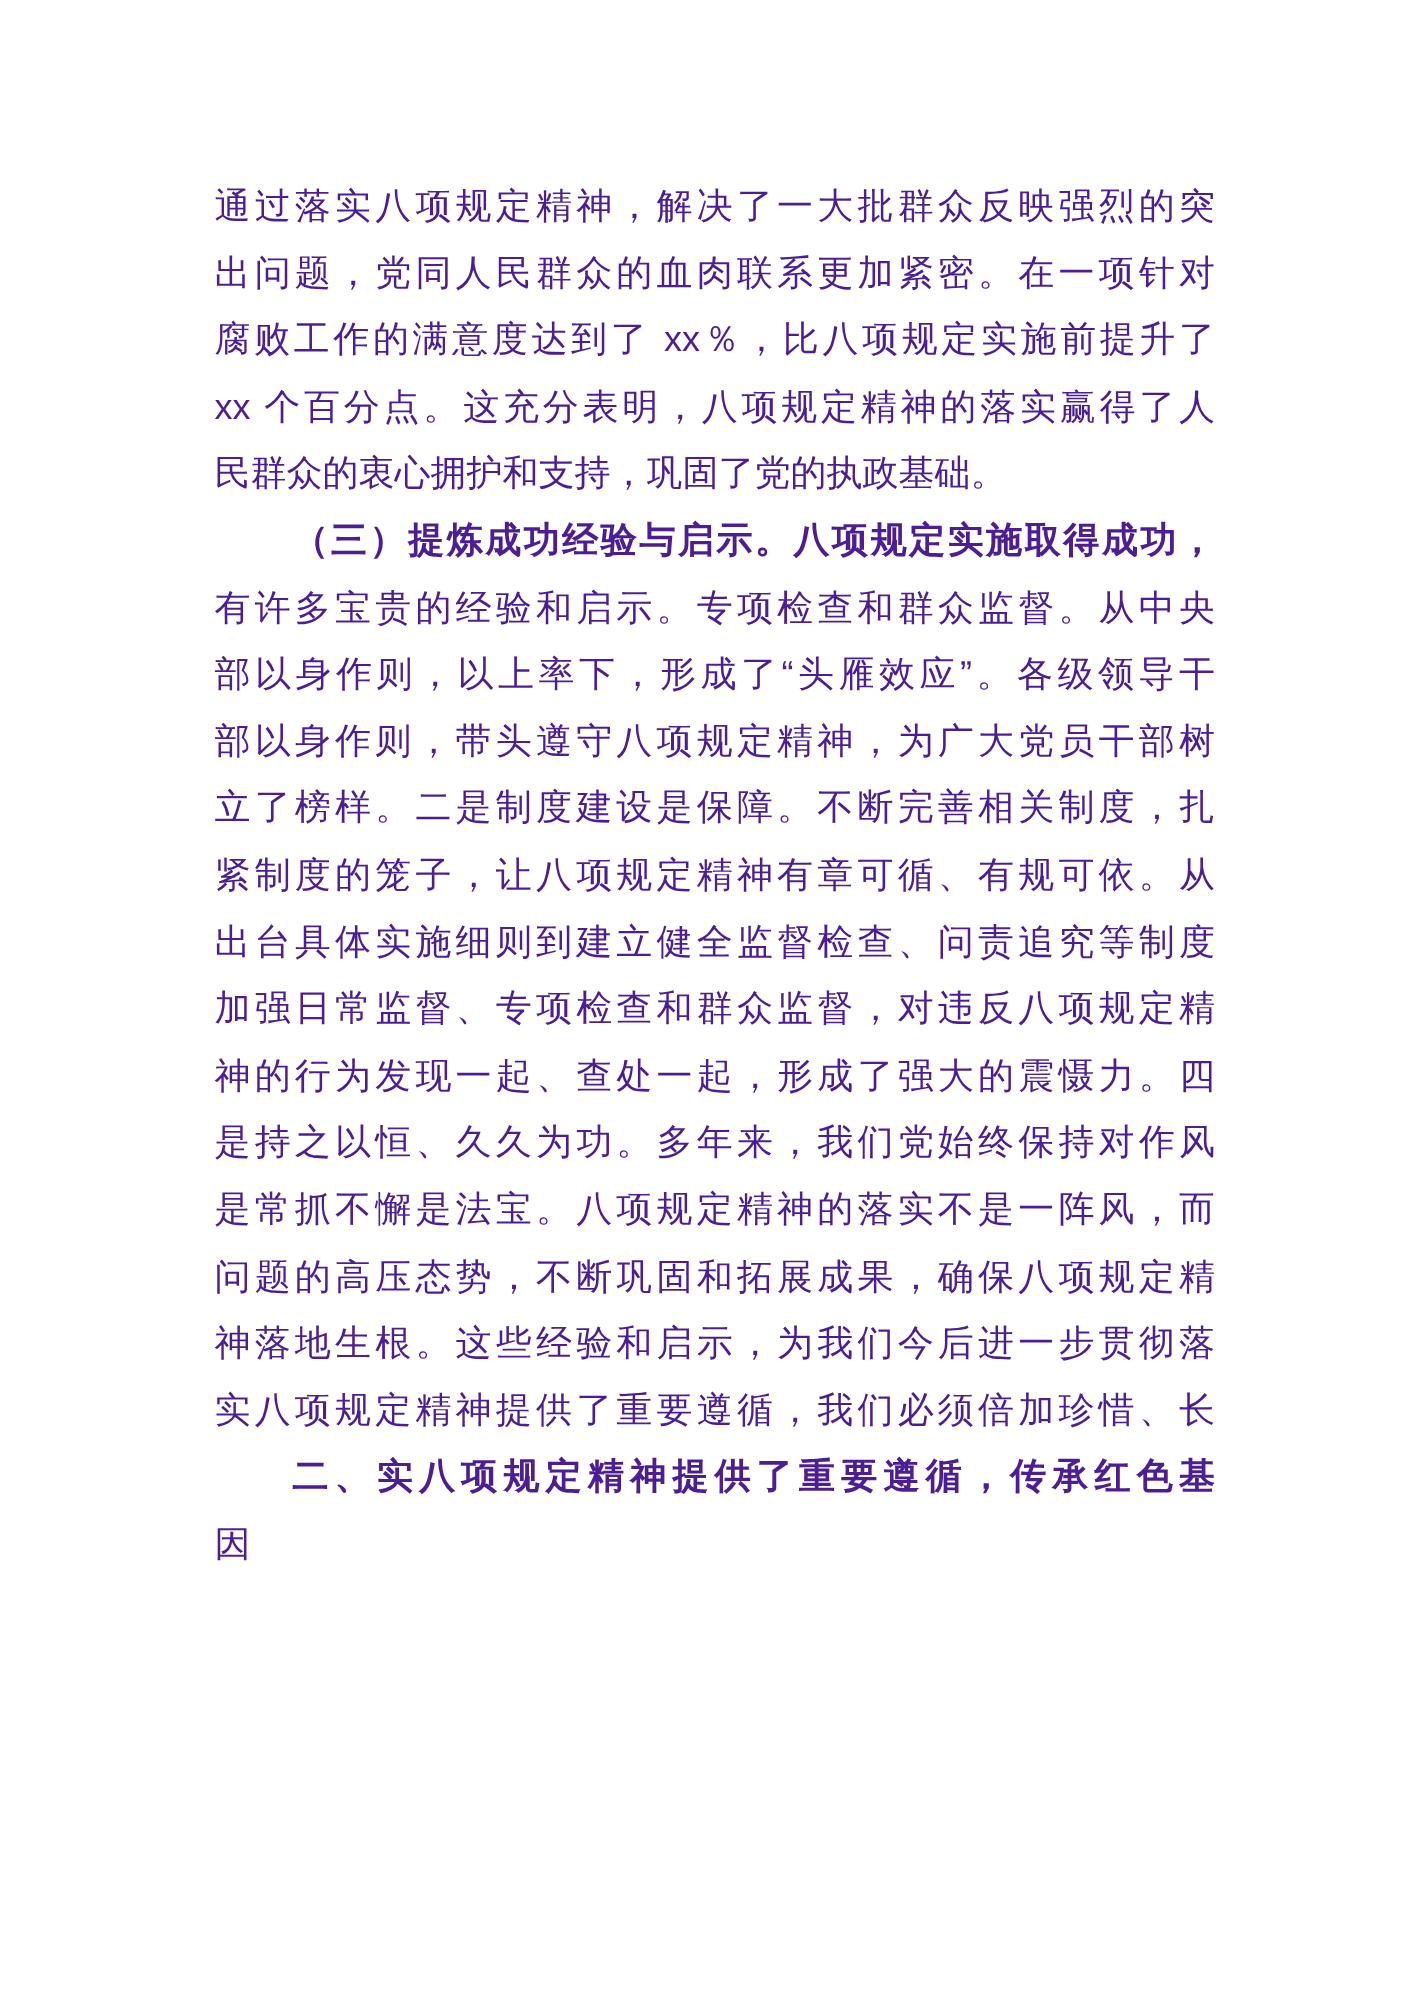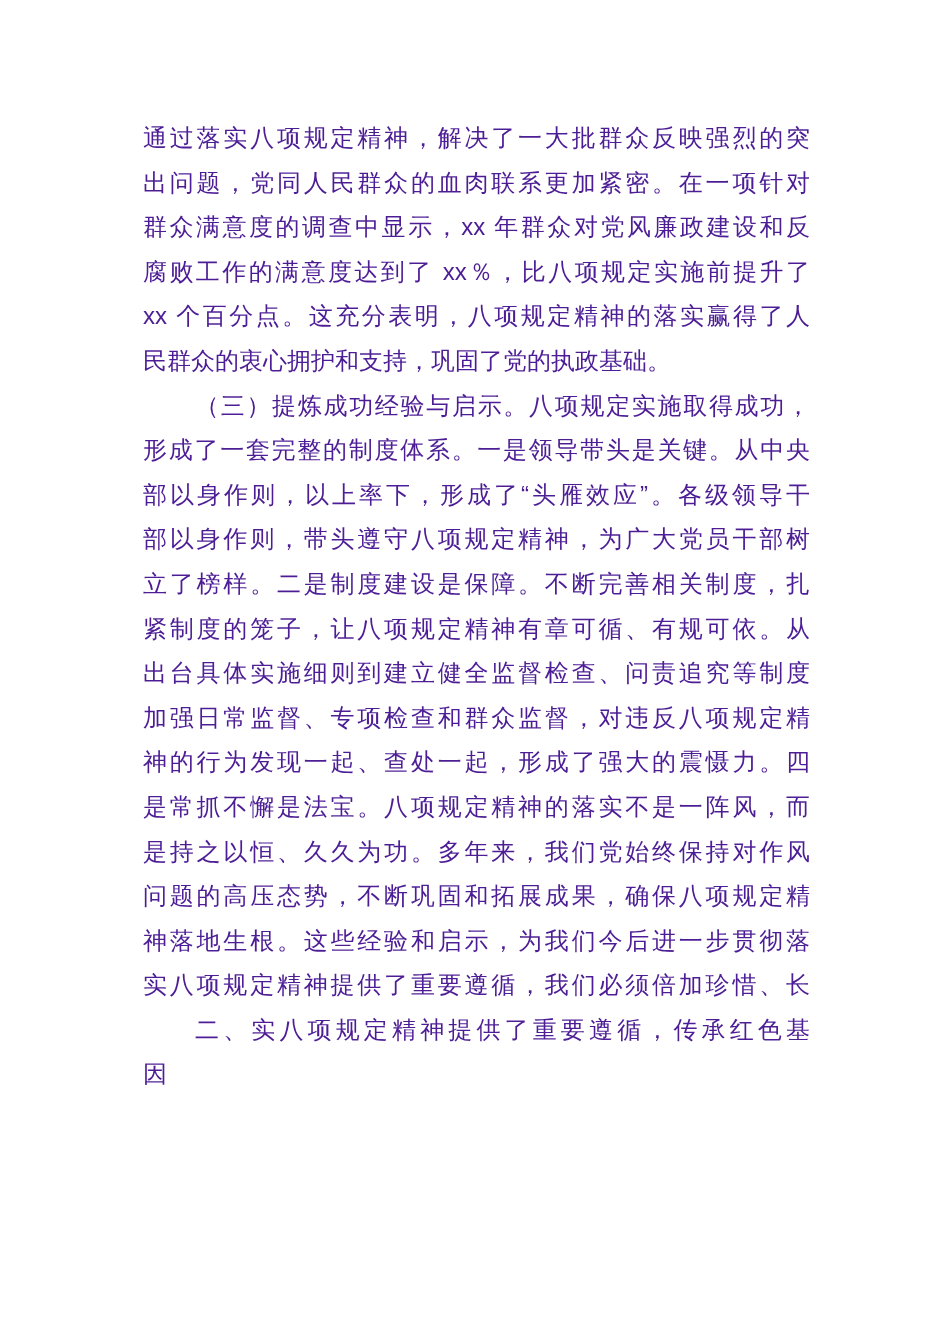--- a/index.html
+++ b/index.html
@@ -32,48 +32,48 @@
     text-align-last: justify;
     text-justify: inter-ideograph;
     color: #4c1d95;
   }
   .line.end {
     text-align: center;
     text-align-last: left;
   }
   .line.indent {
     padding-left: 52px;
+    font-weight: bold;
   }
 </style>
 </head>
 <body>
 
 <div class="page">
 
   <div class="paragraph">
     <div class="line">通过落实八项规定精神，解决了一大批群众反映强烈的突</div>
     <div class="line">出问题，党同人民群众的血肉联系更加紧密。在一项针对</div>
-    <div class="line">群众满意度的调查中显示，xx 年群众对党风廉政建设和反</div>
     <div class="line">腐败工作的满意度达到了 xx％，比八项规定实施前提升了</div>
     <div class="line">xx 个百分点。这充分表明，八项规定精神的落实赢得了人</div>
     <div class="line end">民群众的衷心拥护和支持，巩固了党的执政基础。</div>
   </div>
 
   <div class="paragraph">
     <div class="line indent">（三）提炼成功经验与启示。八项规定实施取得成功，</div>
-    <div class="line">形成了一套完整的制度体系。一是领导带头是关键。从中央</div>
+    <div class="line">有许多宝贵的经验和启示。专项检查和群众监督。从中央</div>
     <div class="line">部以身作则，以上率下，形成了“头雁效应”。各级领导干</div>
     <div class="line">部以身作则，带头遵守八项规定精神，为广大党员干部树</div>
     <div class="line">立了榜样。二是制度建设是保障。不断完善相关制度，扎</div>
     <div class="line">紧制度的笼子，让八项规定精神有章可循、有规可依。从</div>
     <div class="line">出台具体实施细则到建立健全监督检查、问责追究等制度</div>
     <div class="line">加强日常监督、专项检查和群众监督，对违反八项规定精</div>
     <div class="line">神的行为发现一起、查处一起，形成了强大的震慑力。四</div>
+    <div class="line">是持之以恒、久久为功。多年来，我们党始终保持对作风</div>
     <div class="line">是常抓不懈是法宝。八项规定精神的落实不是一阵风，而</div>
-    <div class="line">是持之以恒、久久为功。多年来，我们党始终保持对作风</div>
     <div class="line">问题的高压态势，不断巩固和拓展成果，确保八项规定精</div>
     <div class="line">神落地生根。这些经验和启示，为我们今后进一步贯彻落</div>
     <div class="line">实八项规定精神提供了重要遵循，我们必须倍加珍惜、长</div>
   </div>
 
   <div class="paragraph">
     <div class="line indent">二、实八项规定精神提供了重要遵循，传承红色基</div>
     <div class="line end">因</div>
   </div>
 

